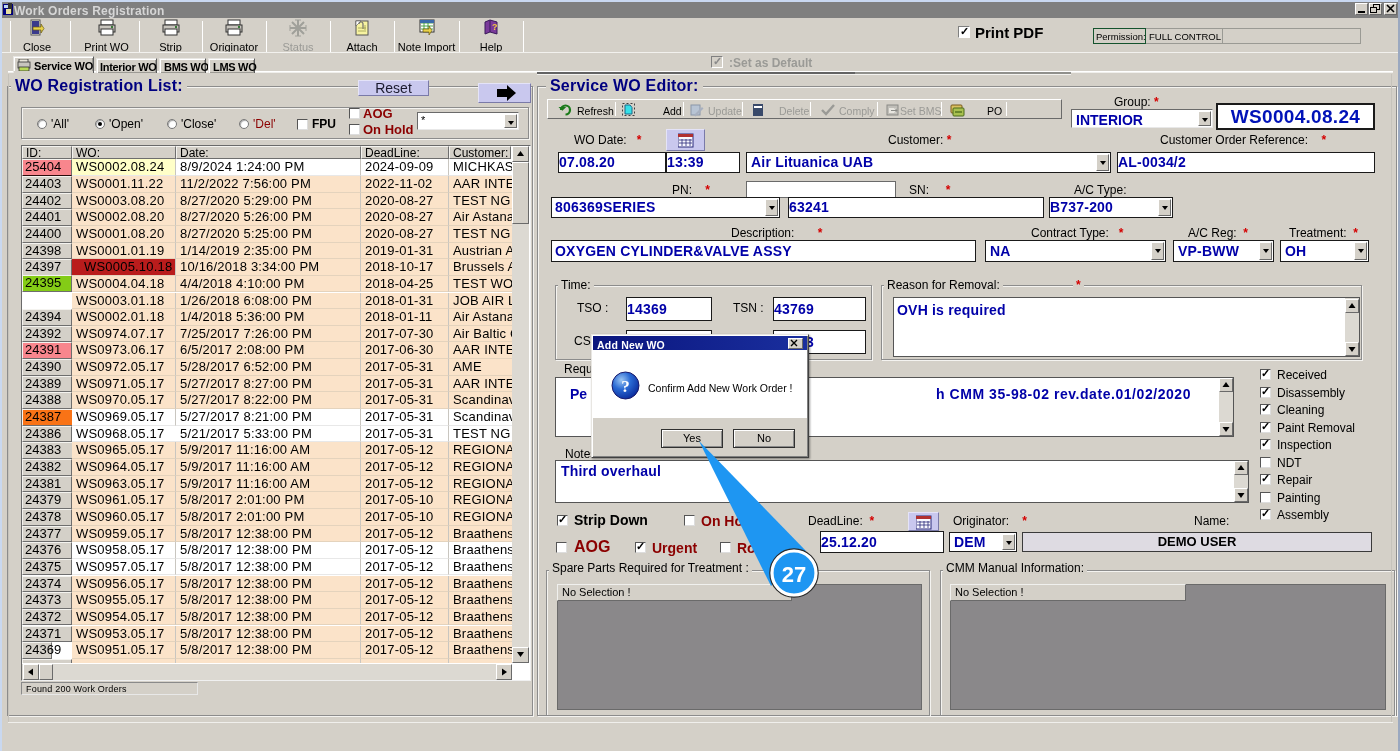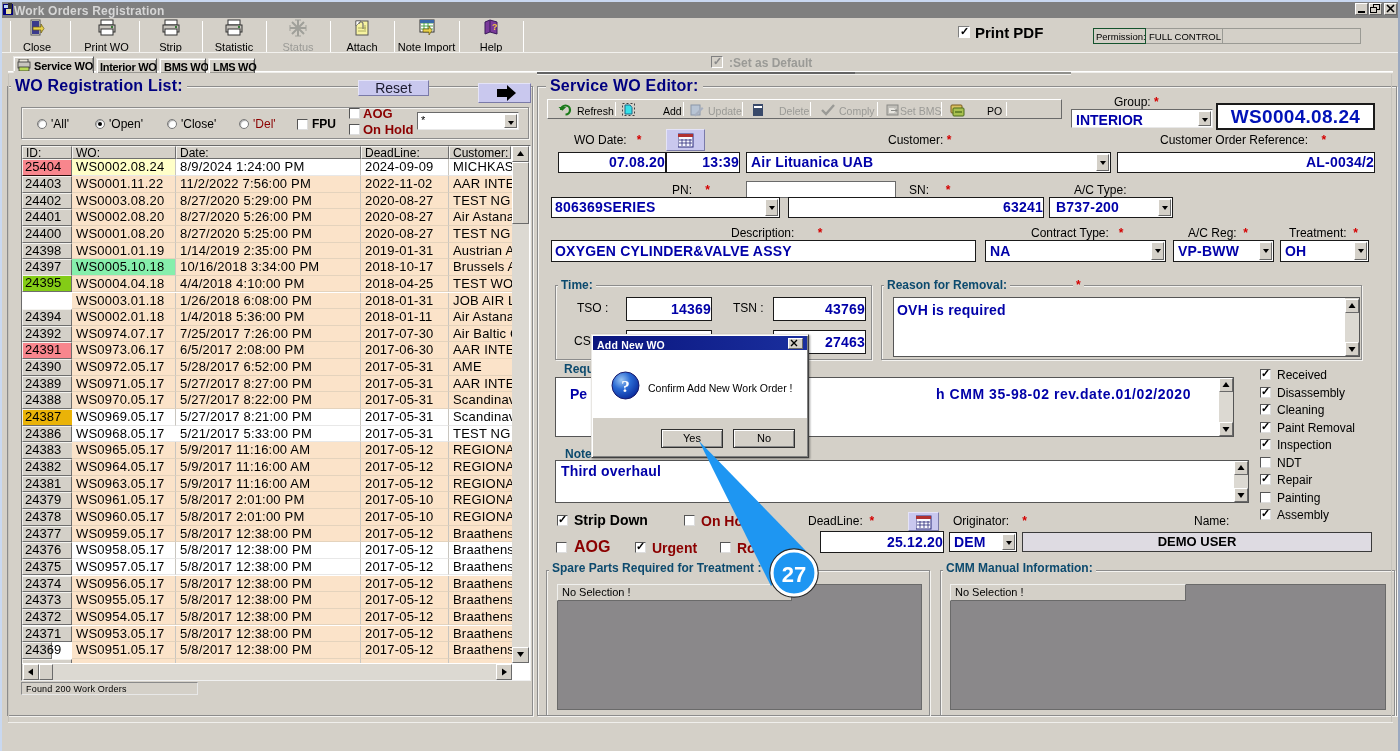--- a/index.html
+++ b/index.html
@@ -5,36 +5,36 @@
 body{font-family:"Liberation Sans",sans-serif;background:#d4d0c8;position:relative;font-size:11px;color:#000}
 .a{position:absolute}
 .b{font-weight:bold}
 .navy{color:#000080}
 .dred{color:#8b0000}
 .raised{border:1px solid;border-color:#ffffff #6a6a6a #6a6a6a #ffffff}
 .raised2{border:1px solid;border-color:#e8e6e2 #5a5a5a #5a5a5a #e8e6e2;box-shadow:inset 1px 1px 0 #fff,inset -1px -1px 0 #9c9a94}
 .sunk{border:1px solid;border-color:#808080 #ffffff #ffffff #808080}
 .groove{border:1px solid #8c8c8c;box-shadow:inset 1px 1px 0 #f4f3f0,1px 1px 0 #f4f3f0}
 .field{background:#fff;border:1px solid #1a1a1a;color:#0000a8;font-weight:bold;font-size:14px;letter-spacing:.2px;line-height:19px;white-space:nowrap;overflow:hidden}
-.ctr{text-align:right}
+.ctr{text-align:left}
 .lav{background:#c9c8ee}
 .cb{width:11px;height:11px;background:#fff;border:1px solid #6a6a6a;border-color:#555 #ddd #ddd #555}
 .chk{position:absolute;left:0px;top:-3px;font-size:11px;font-weight:bold;color:#000}
 .rad{width:10px;height:10px;border-radius:50%;background:#fff;border:1px solid #777;box-shadow:inset 1px 1px 1px rgba(0,0,0,.35)}
 .dot{position:absolute;left:2px;top:2px;width:4px;height:4px;border-radius:50%;background:#000}
 .ddb{position:absolute;top:1px;right:1px;bottom:1px;width:13px;background:#d4d0c8;border:1px solid;border-color:#fff #6a6a6a #6a6a6a #fff}
 .dar{position:absolute;left:3px;top:6px;width:0;height:0;border:3px solid transparent;border-top:4px solid #000}
 .sbtn{background:#d4d0c8;border:1px solid;border-color:#fff #6a6a6a #6a6a6a #fff;position:absolute}
 .tdiv{width:1px;background:#8a8a8a;border-right:1px solid #fff;position:absolute;top:21px;height:32px}
 .tbtn{position:absolute;top:18px;height:37px;text-align:center;font-size:11px}
 .ticon{position:absolute;top:1px;left:50%;transform:translateX(-50%)}
 .tcap{position:absolute;bottom:2px;width:100%}
 .lbl{font-size:12px;color:#000;white-space:nowrap}
 .star{color:#d40000;font-weight:bold;font-size:12px}
-.gb-lbl{font-weight:bold;color:#0c4a6e;font-size:12px;background:#d4d0c8;padding:0 3px;white-space:nowrap}
+.gb-lbl{font-weight:normal;color:#000000;font-size:12px;background:#d4d0c8;padding:0 3px;white-space:nowrap}
 </style></head>
 <body>
 
 <div class="a" style="left:0;top:0;width:1400px;height:3px;background:#c9d8f0"></div>
 <div class="a" style="left:0;top:0;width:2px;height:751px;background:#c9d8f0"></div>
 <div class="a" style="left:1398px;top:0;width:2px;height:751px;background:#9aa8c0"></div>
 
 <div class="a" style="left:2px;top:2px;width:1396px;height:16px;background:#7f7f7f"></div>
 <div class="a" style="left:3px;top:3px;width:13px;height:13px">
 <svg width="13" height="13">
@@ -95,21 +95,21 @@
       </svg></div>
     <div class="tcap">Strip</div>
   </div>
 <div class="tbtn" style="left:203px;width:62px">
     <div class="ticon"><svg width="20" height="18">
         <rect x="4" y="1" width="12" height="5" fill="#fff" stroke="#333"></rect>
         <rect x="2" y="6" width="16" height="7" fill="#c8c5be" stroke="#333"></rect>
         <rect x="4" y="10" width="12" height="6" fill="#fff" stroke="#333"></rect>
         <rect x="14" y="7" width="2" height="2" fill="#3a7a3a"></rect>
       </svg></div>
-    <div class="tcap">Statistic</div>
+    <div class="tcap">Originator</div>
   </div>
 <div class="tbtn" style="left:267px;width:62px;color:#9a9a96">
     <div class="ticon"><svg width="18" height="18">
         <g stroke="#a0a09a" stroke-width="2">
           <path d="M9 1 L9 17 M1 9 L17 9 M3 3 L15 15 M15 3 L3 15"></path>
         </g>
         <g stroke="#a0a09a" stroke-width="1">
           <path d="M6 1 L12 1 M6 17 L12 17 M1 6 L1 12 M17 6 L17 12"></path>
         </g>
       </svg></div>
@@ -229,21 +229,21 @@
 <div class="a" style="left:72px;top:225.9px;width:104px;height:16.69999999999999px;background:#fbe3c9;border-right:1px solid #c9c6c0;border-bottom:1px solid #e4d3bd;font-size:13px;letter-spacing:.2px;line-height:15.699999999999989px;padding-left:4px;overflow:hidden;white-space:nowrap">WS0001.08.20</div>
 <div class="a" style="left:176px;top:225.9px;width:185px;height:16.69999999999999px;background:#fbe3c9;border-right:1px solid #c9c6c0;border-bottom:1px solid #e4d3bd;font-size:13px;letter-spacing:.2px;line-height:15.699999999999989px;padding-left:4px;overflow:hidden;white-space:nowrap">8/27/2020 5:25:00 PM</div>
 <div class="a" style="left:361px;top:225.9px;width:88px;height:16.69999999999999px;background:#fbe3c9;border-right:1px solid #c9c6c0;border-bottom:1px solid #e4d3bd;font-size:13px;letter-spacing:.2px;line-height:15.699999999999989px;padding-left:4px;overflow:hidden;white-space:nowrap">2020-08-27</div>
 <div class="a" style="left:449px;top:225.9px;width:63px;height:16.69999999999999px;background:#fbe3c9;border-bottom:1px solid #e4d3bd;font-size:13px;letter-spacing:.2px;line-height:15.699999999999989px;padding-left:4px;overflow:hidden;white-space:nowrap">TEST NG</div>
 <div class="a" style="left:22px;top:242.6px;width:50px;height:16.599999999999994px;background:#d4d0c8;border:1px solid;border-color:#f4f3ef #6e6e6e #6e6e6e #f4f3ef;font-size:13px;line-height:14.599999999999994px;padding-left:2px">24398</div>
 <div class="a" style="left:72px;top:242.6px;width:104px;height:16.599999999999994px;background:#fbe3c9;border-right:1px solid #c9c6c0;border-bottom:1px solid #e4d3bd;font-size:13px;letter-spacing:.2px;line-height:15.599999999999994px;padding-left:4px;overflow:hidden;white-space:nowrap">WS0001.01.19</div>
 <div class="a" style="left:176px;top:242.6px;width:185px;height:16.599999999999994px;background:#fbe3c9;border-right:1px solid #c9c6c0;border-bottom:1px solid #e4d3bd;font-size:13px;letter-spacing:.2px;line-height:15.599999999999994px;padding-left:4px;overflow:hidden;white-space:nowrap">1/14/2019 2:35:00 PM</div>
 <div class="a" style="left:361px;top:242.6px;width:88px;height:16.599999999999994px;background:#fbe3c9;border-right:1px solid #c9c6c0;border-bottom:1px solid #e4d3bd;font-size:13px;letter-spacing:.2px;line-height:15.599999999999994px;padding-left:4px;overflow:hidden;white-space:nowrap">2019-01-31</div>
 <div class="a" style="left:449px;top:242.6px;width:63px;height:16.599999999999994px;background:#fbe3c9;border-bottom:1px solid #e4d3bd;font-size:13px;letter-spacing:.2px;line-height:15.599999999999994px;padding-left:4px;overflow:hidden;white-space:nowrap">Austrian Airline</div>
 <div class="a" style="left:22px;top:259.2px;width:50px;height:16.69999999999999px;background:#d4d0c8;border:1px solid;border-color:#f4f3ef #6e6e6e #6e6e6e #f4f3ef;font-size:13px;line-height:14.699999999999989px;padding-left:2px">24397</div>
-<div class="a" style="left:72px;top:259.2px;width:104px;height:16.69999999999999px;background:#86efac;border-right:1px solid #c9c6c0;border-bottom:1px solid #e4d3bd;font-size:13px;letter-spacing:.2px;line-height:15.699999999999989px;padding-left:4px;overflow:hidden;white-space:nowrap">WS0005.10.18</div>
+<div class="a" style="left:72px;top:259.2px;width:104px;height:16.69999999999999px;background:#b91c1c;border-right:1px solid #c9c6c0;border-bottom:1px solid #e4d3bd;font-size:13px;letter-spacing:.2px;line-height:15.699999999999989px;padding-left:12px;overflow:hidden;white-space:nowrap">WS0005.10.18</div>
 <div class="a" style="left:176px;top:259.2px;width:185px;height:16.69999999999999px;background:#fbe3c9;border-right:1px solid #c9c6c0;border-bottom:1px solid #e4d3bd;font-size:13px;letter-spacing:.2px;line-height:15.699999999999989px;padding-left:4px;overflow:hidden;white-space:nowrap">10/16/2018 3:34:00 PM</div>
 <div class="a" style="left:361px;top:259.2px;width:88px;height:16.69999999999999px;background:#fbe3c9;border-right:1px solid #c9c6c0;border-bottom:1px solid #e4d3bd;font-size:13px;letter-spacing:.2px;line-height:15.699999999999989px;padding-left:4px;overflow:hidden;white-space:nowrap">2018-10-17</div>
 <div class="a" style="left:449px;top:259.2px;width:63px;height:16.69999999999999px;background:#fbe3c9;border-bottom:1px solid #e4d3bd;font-size:13px;letter-spacing:.2px;line-height:15.699999999999989px;padding-left:4px;overflow:hidden;white-space:nowrap">Brussels Airlin</div>
 <div class="a" style="left:22px;top:275.9px;width:50px;height:16.600000000000023px;background:#d4d0c8;border:1px solid;border-color:#f4f3ef #6e6e6e #6e6e6e #f4f3ef;font-size:13px;line-height:14.600000000000023px;padding-left:2px">15058</div>
 <div class="a" style="left:72px;top:275.9px;width:104px;height:16.600000000000023px;background:#fbe3c9;border-right:1px solid #c9c6c0;border-bottom:1px solid #e4d3bd;font-size:13px;letter-spacing:.2px;line-height:15.600000000000023px;padding-left:4px;overflow:hidden;white-space:nowrap">WS0004.04.18</div>
 <div class="a" style="left:176px;top:275.9px;width:185px;height:16.600000000000023px;background:#fbe3c9;border-right:1px solid #c9c6c0;border-bottom:1px solid #e4d3bd;font-size:13px;letter-spacing:.2px;line-height:15.600000000000023px;padding-left:4px;overflow:hidden;white-space:nowrap">4/4/2018 4:10:00 PM</div>
 <div class="a" style="left:361px;top:275.9px;width:88px;height:16.600000000000023px;background:#fbe3c9;border-right:1px solid #c9c6c0;border-bottom:1px solid #e4d3bd;font-size:13px;letter-spacing:.2px;line-height:15.600000000000023px;padding-left:4px;overflow:hidden;white-space:nowrap">2018-04-25</div>
 <div class="a" style="left:449px;top:275.9px;width:63px;height:16.600000000000023px;background:#fbe3c9;border-bottom:1px solid #e4d3bd;font-size:13px;letter-spacing:.2px;line-height:15.600000000000023px;padding-left:4px;overflow:hidden;white-space:nowrap">TEST WO</div>
 <div class="a" style="left:22px;top:275px;width:50px;height:16.600000000000023px;background:#84cc16;border:1px solid;border-color:#f4f3ef #6e6e6e #6e6e6e #f4f3ef;font-size:13px;line-height:14.600000000000023px;padding-left:2px">24395</div>
 <div class="a" style="left:72px;top:292.5px;width:104px;height:16.600000000000023px;background:#fbe3c9;border-right:1px solid #c9c6c0;border-bottom:1px solid #e4d3bd;font-size:13px;letter-spacing:.2px;line-height:15.600000000000023px;padding-left:4px;overflow:hidden;white-space:nowrap">WS0003.01.18</div>
@@ -273,21 +273,21 @@
 <div class="a" style="left:22px;top:375.8px;width:50px;height:16.599999999999966px;background:#d4d0c8;border:1px solid;border-color:#f4f3ef #6e6e6e #6e6e6e #f4f3ef;font-size:13px;line-height:14.599999999999966px;padding-left:2px">24389</div>
 <div class="a" style="left:72px;top:375.8px;width:104px;height:16.599999999999966px;background:#fbe3c9;border-right:1px solid #c9c6c0;border-bottom:1px solid #e4d3bd;font-size:13px;letter-spacing:.2px;line-height:15.599999999999966px;padding-left:4px;overflow:hidden;white-space:nowrap">WS0971.05.17</div>
 <div class="a" style="left:176px;top:375.8px;width:185px;height:16.599999999999966px;background:#fbe3c9;border-right:1px solid #c9c6c0;border-bottom:1px solid #e4d3bd;font-size:13px;letter-spacing:.2px;line-height:15.599999999999966px;padding-left:4px;overflow:hidden;white-space:nowrap">5/27/2017 8:27:00 PM</div>
 <div class="a" style="left:361px;top:375.8px;width:88px;height:16.599999999999966px;background:#fbe3c9;border-right:1px solid #c9c6c0;border-bottom:1px solid #e4d3bd;font-size:13px;letter-spacing:.2px;line-height:15.599999999999966px;padding-left:4px;overflow:hidden;white-space:nowrap">2017-05-31</div>
 <div class="a" style="left:449px;top:375.8px;width:63px;height:16.599999999999966px;background:#fbe3c9;border-bottom:1px solid #e4d3bd;font-size:13px;letter-spacing:.2px;line-height:15.599999999999966px;padding-left:4px;overflow:hidden;white-space:nowrap">AAR INTERNAT</div>
 <div class="a" style="left:22px;top:392.4px;width:50px;height:16.600000000000023px;background:#d4d0c8;border:1px solid;border-color:#f4f3ef #6e6e6e #6e6e6e #f4f3ef;font-size:13px;line-height:14.600000000000023px;padding-left:2px">24388</div>
 <div class="a" style="left:72px;top:392.4px;width:104px;height:16.600000000000023px;background:#fbe3c9;border-right:1px solid #c9c6c0;border-bottom:1px solid #e4d3bd;font-size:13px;letter-spacing:.2px;line-height:15.600000000000023px;padding-left:4px;overflow:hidden;white-space:nowrap">WS0970.05.17</div>
 <div class="a" style="left:176px;top:392.4px;width:185px;height:16.600000000000023px;background:#fbe3c9;border-right:1px solid #c9c6c0;border-bottom:1px solid #e4d3bd;font-size:13px;letter-spacing:.2px;line-height:15.600000000000023px;padding-left:4px;overflow:hidden;white-space:nowrap">5/27/2017 8:22:00 PM</div>
 <div class="a" style="left:361px;top:392.4px;width:88px;height:16.600000000000023px;background:#fbe3c9;border-right:1px solid #c9c6c0;border-bottom:1px solid #e4d3bd;font-size:13px;letter-spacing:.2px;line-height:15.600000000000023px;padding-left:4px;overflow:hidden;white-space:nowrap">2017-05-31</div>
 <div class="a" style="left:449px;top:392.4px;width:63px;height:16.600000000000023px;background:#fbe3c9;border-bottom:1px solid #e4d3bd;font-size:13px;letter-spacing:.2px;line-height:15.600000000000023px;padding-left:4px;overflow:hidden;white-space:nowrap">Scandinavian</div>
-<div class="a" style="left:22px;top:409.0px;width:62px;height:16.69999999999999px;background:#eab308;border:1px solid;border-color:#f4f3ef #6e6e6e #6e6e6e #f4f3ef;font-size:13px;line-height:14.699999999999989px;padding-left:2px">24387</div>
+<div class="a" style="left:22px;top:409.0px;width:62px;height:16.69999999999999px;background:#f97316;border:1px solid;border-color:#f4f3ef #6e6e6e #6e6e6e #f4f3ef;font-size:13px;line-height:14.699999999999989px;padding-left:2px">24387</div>
 <div class="a" style="left:72px;top:409.0px;width:104px;height:16.69999999999999px;background:#ffffff;border-right:1px solid #c9c6c0;border-bottom:1px solid #e8e8e8;font-size:13px;letter-spacing:.2px;line-height:15.699999999999989px;padding-left:4px;overflow:hidden;white-space:nowrap">WS0969.05.17</div>
 <div class="a" style="left:176px;top:409.0px;width:185px;height:16.69999999999999px;background:#ffffff;border-right:1px solid #c9c6c0;border-bottom:1px solid #e8e8e8;font-size:13px;letter-spacing:.2px;line-height:15.699999999999989px;padding-left:4px;overflow:hidden;white-space:nowrap">5/27/2017 8:21:00 PM</div>
 <div class="a" style="left:361px;top:409.0px;width:88px;height:16.69999999999999px;background:#ffffff;border-right:1px solid #c9c6c0;border-bottom:1px solid #e8e8e8;font-size:13px;letter-spacing:.2px;line-height:15.699999999999989px;padding-left:4px;overflow:hidden;white-space:nowrap">2017-05-31</div>
 <div class="a" style="left:449px;top:409.0px;width:63px;height:16.69999999999999px;background:#ffffff;border-bottom:1px solid #e8e8e8;font-size:13px;letter-spacing:.2px;line-height:15.699999999999989px;padding-left:4px;overflow:hidden;white-space:nowrap">Scandinavian</div>
 <div class="a" style="left:22px;top:425.7px;width:50px;height:16.600000000000023px;background:#d4d0c8;border:1px solid;border-color:#f4f3ef #6e6e6e #6e6e6e #f4f3ef;font-size:13px;line-height:14.600000000000023px;padding-left:2px">24386</div>
 <div class="a" style="left:72px;top:425.7px;width:120px;height:16.600000000000023px;background:#ffffff;border-right:1px solid #c9c6c0;border-bottom:1px solid #e8e8e8;font-size:13px;letter-spacing:.2px;line-height:15.600000000000023px;padding-left:4px;overflow:hidden;white-space:nowrap">WS0968.05.17</div>
 <div class="a" style="left:176px;top:425.7px;width:185px;height:16.600000000000023px;background:#ffffff;border-right:1px solid #c9c6c0;border-bottom:1px solid #e8e8e8;font-size:13px;letter-spacing:.2px;line-height:15.600000000000023px;padding-left:4px;overflow:hidden;white-space:nowrap">5/21/2017 5:33:00 PM</div>
 <div class="a" style="left:361px;top:425.7px;width:88px;height:16.600000000000023px;background:#ffffff;border-right:1px solid #c9c6c0;border-bottom:1px solid #e8e8e8;font-size:13px;letter-spacing:.2px;line-height:15.600000000000023px;padding-left:4px;overflow:hidden;white-space:nowrap">2017-05-31</div>
 <div class="a" style="left:449px;top:425.7px;width:63px;height:16.600000000000023px;background:#ffffff;border-bottom:1px solid #e8e8e8;font-size:13px;letter-spacing:.2px;line-height:15.600000000000023px;padding-left:4px;overflow:hidden;white-space:nowrap">TEST NG</div>
 <div class="a" style="left:22px;top:442.3px;width:60px;height:16.69999999999999px;background:#d4d0c8;border:1px solid;border-color:#f4f3ef #6e6e6e #6e6e6e #f4f3ef;font-size:13px;line-height:14.699999999999989px;padding-left:2px">24383</div>
@@ -466,21 +466,21 @@
 
 <div class="a lbl" style="left:672px;top:183px">PN: &nbsp;&nbsp;&nbsp;<span class="star">*</span></div>
 <div class="a" style="left:746px;top:181px;width:150px;height:17px;background:#fff;border:1px solid #6a6a6a"></div>
 <div class="a lbl" style="left:909px;top:183px">SN: &nbsp;&nbsp;&nbsp;&nbsp;<span class="star">*</span></div>
 <div class="a lbl" style="left:1074px;top:183px">A/C Type:</div>
 
 <div class="a field" style="left:551px;top:197px;width:229px;height:21px;padding-left:3px">806369SERIES<div class="ddb">
       <div class="dar"></div>
     </div></div>
 <div class="a field ctr" style="left:788px;top:197px;width:256px;height:21px">63241</div>
-<div class="a field" style="left:1049px;top:197px;width:124px;height:21px;padding-left:6px">B737-200<div class="ddb">
+<div class="a field" style="left:1049px;top:197px;width:124px;height:21px;padding-left:0">B737-200<div class="ddb">
       <div class="dar"></div>
     </div></div>
 
 <div class="a lbl" style="left:731px;top:226px">Description: &nbsp;&nbsp;&nbsp;&nbsp;&nbsp;&nbsp;<span class="star">*</span></div>
 <div class="a lbl" style="left:1031px;top:226px">Contract Type: &nbsp;&nbsp;<span class="star">*</span></div>
 <div class="a lbl" style="left:1188px;top:226px">A/C Reg: &nbsp;<span class="star">*</span></div>
 <div class="a lbl" style="left:1289px;top:226px">Treatment: &nbsp;<span class="star">*</span></div>
 
 <div class="a field" style="left:551px;top:240px;width:425px;height:22px;padding-left:3px;line-height:20px">OXYGEN CYLINDER&amp;VALVE ASSY</div>
 <div class="a field" style="left:985px;top:240px;width:181px;height:22px;padding-left:4px;line-height:20px">NA<div class="ddb">

